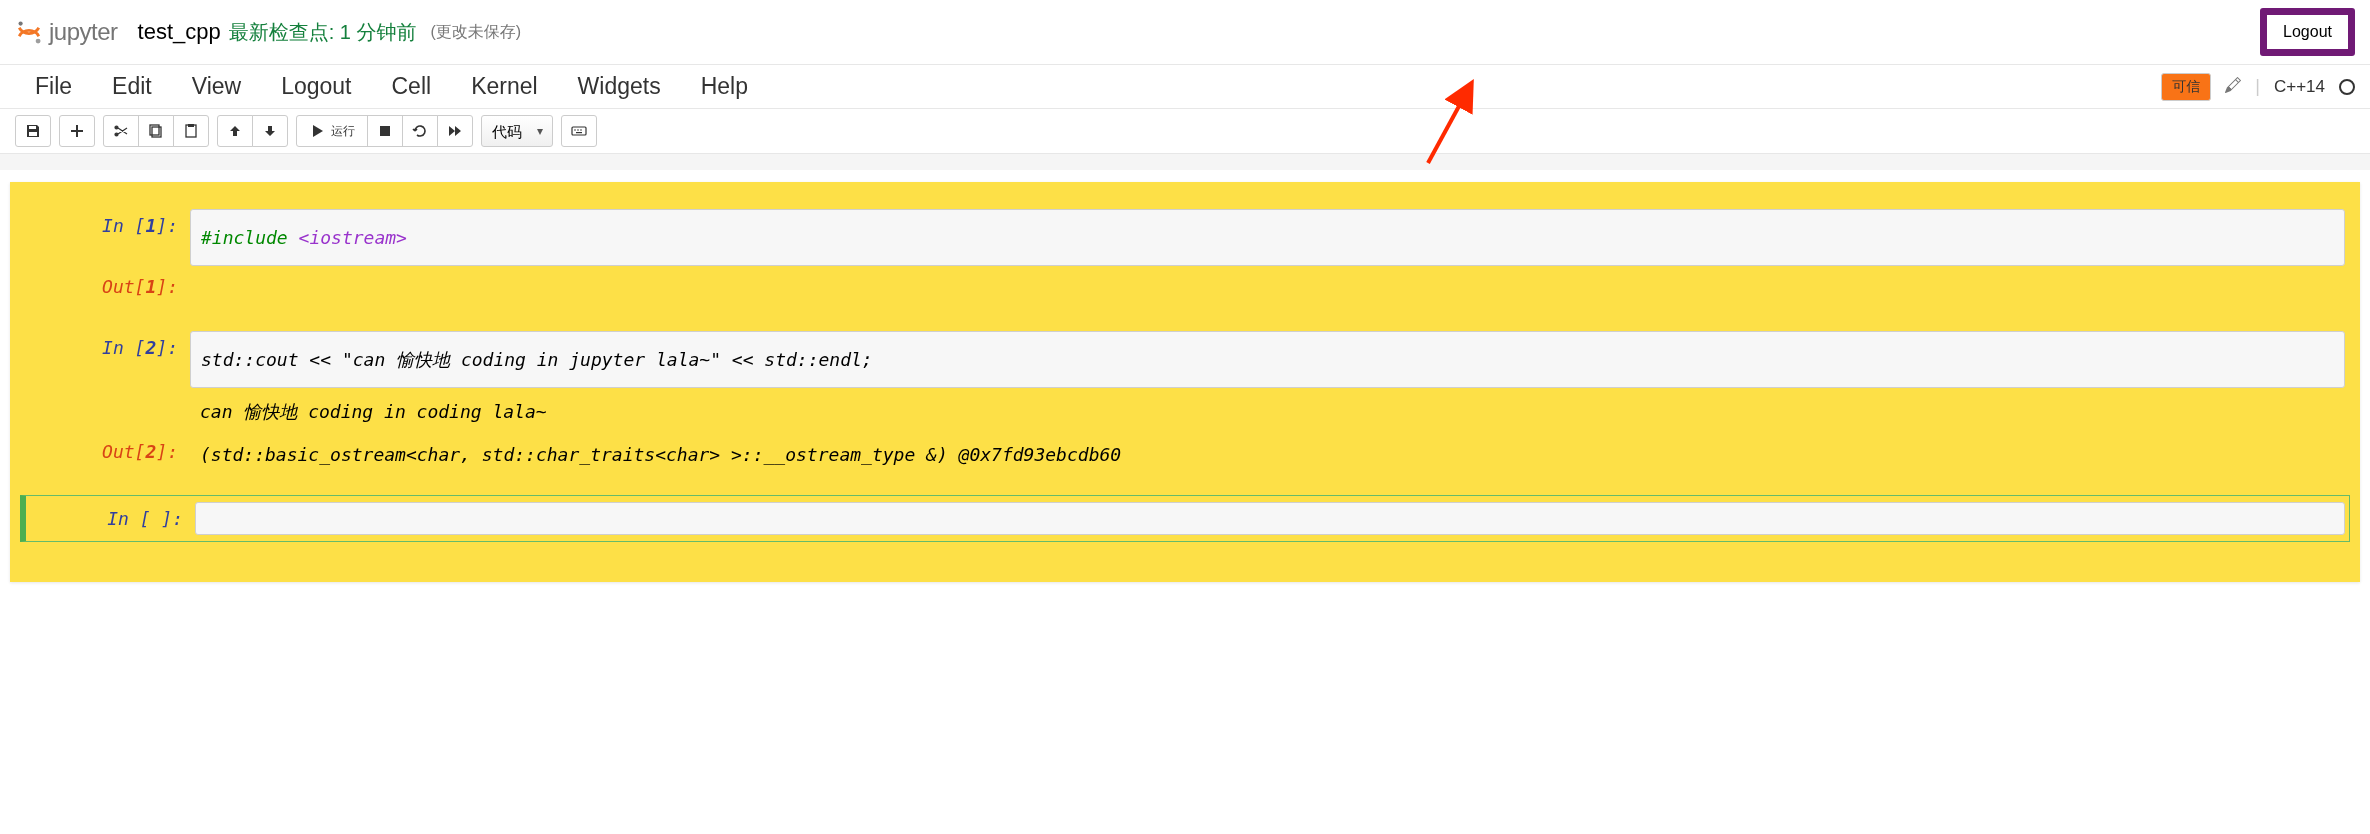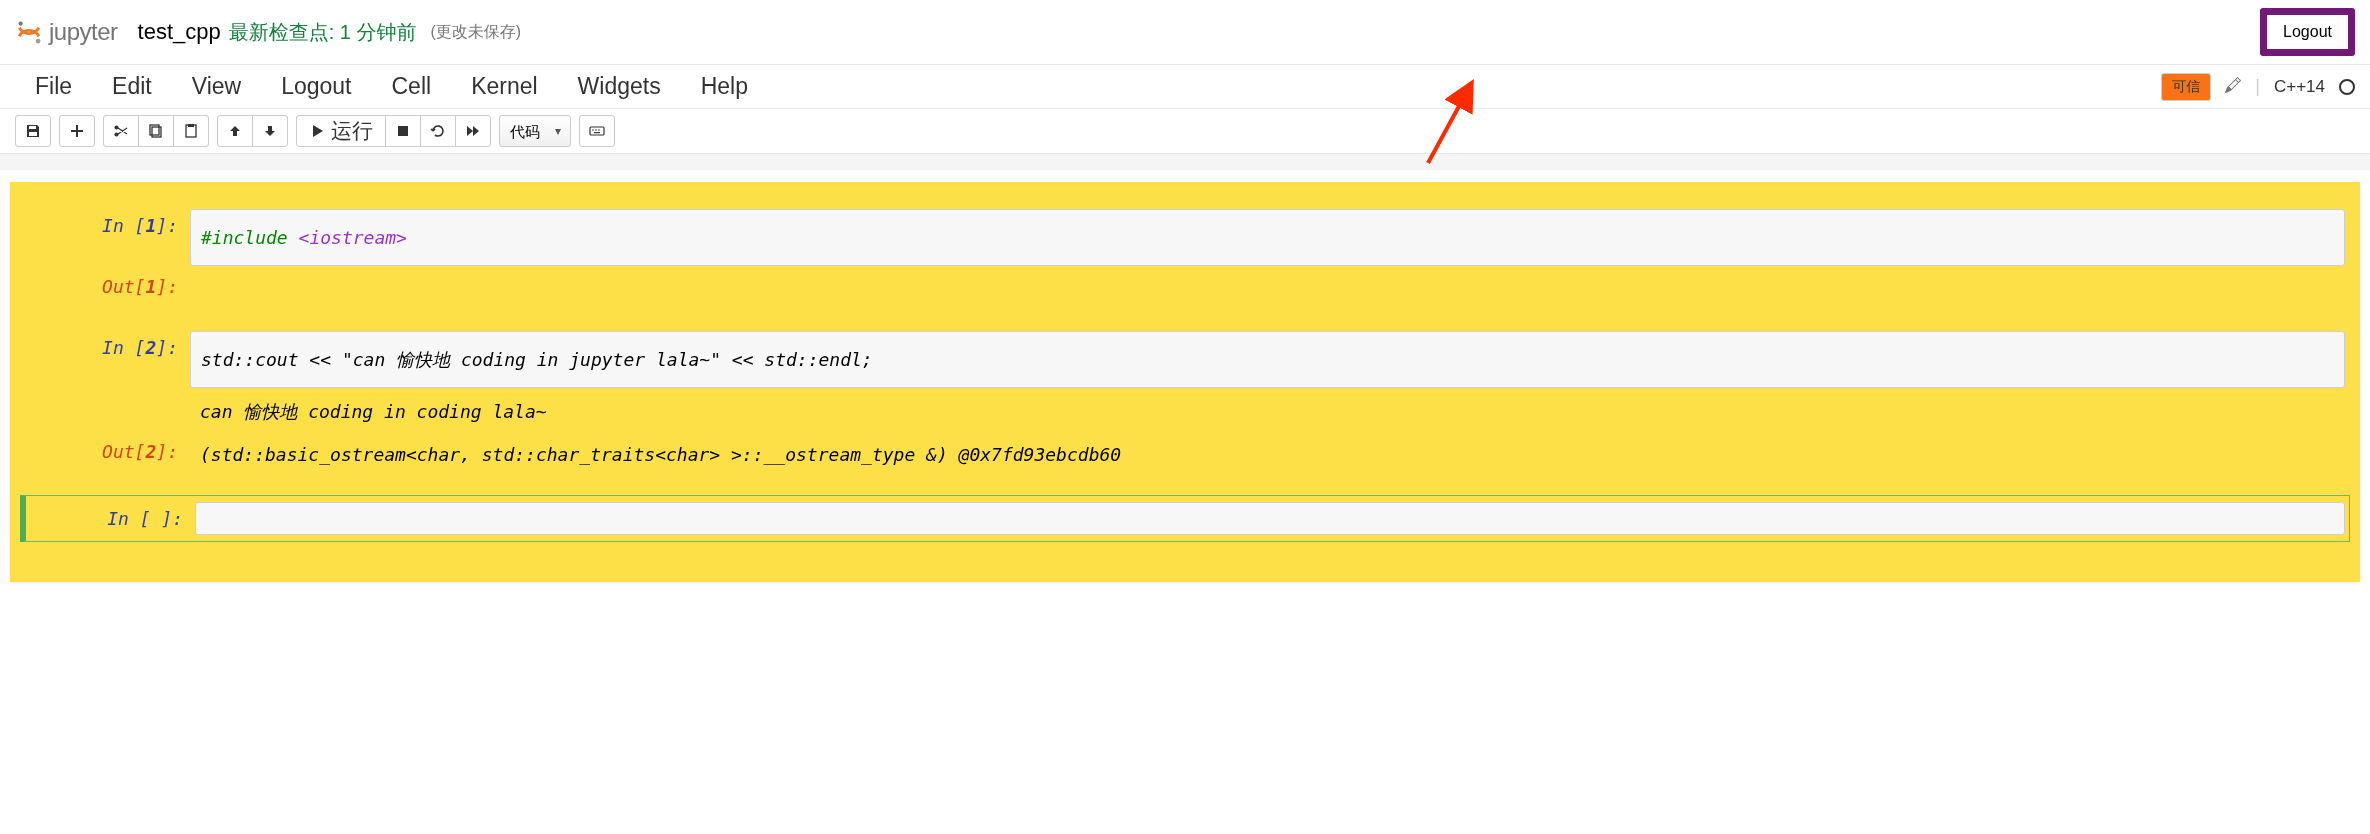--- a/index.html
+++ b/index.html
@@ -16,21 +16,21 @@
 .menubar { display: flex; align-items: center; padding: 0 15px; border-bottom: 1px solid #e7e7e7; height: 44px; }
 .menubar-left { display: flex; gap: 0; }
 .menu-item { padding: 10px 20px; font-size: 23px; color: #333; cursor: pointer; }
 .menubar-right { display: flex; align-items: center; gap: 8px; margin-left: auto; }
 .trusted-btn { background: #f97316; border: 1px solid #ccc; border-radius: 3px; padding: 4px 10px; font-size: 14px; color: #333; }
 .edit-icon { color: #777; font-size: 14px; padding: 0 6px; cursor: pointer; }
 .sep-v { color: #ccc; font-size: 18px; }
 .kernel-name { font-size: 17px; color: #333; padding: 0 6px; }
 .kernel-indicator { width: 16px; height: 16px; border: 2px solid #333; border-radius: 50%; display: inline-block; }
 .toolbar { display: flex; align-items: center; padding: 6px 15px; border-bottom: 1px solid #e7e7e7; gap: 8px; background: #fff; }
-.tb-btn { background: #fff; border: 1px solid #ccc; border-radius: 3px; width: 36px; height: 32px; display: flex; align-items: center; justify-content: center; cursor: pointer; font-size: 21px; color: #333; }
+.tb-btn { background: #fff; border: 1px solid #ccc; border-radius: 3px; width: 36px; height: 32px; display: flex; align-items: center; justify-content: center; cursor: pointer; font-size: 12px; color: #333; }
 .tb-group { display: flex; }
 .tb-group .tb-btn { border-radius: 0; margin-left: -1px; }
 .tb-group .tb-btn:first-child { border-top-left-radius: 3px; border-bottom-left-radius: 3px; margin-left: 0; }
 .tb-group .tb-btn:last-child { border-top-right-radius: 3px; border-bottom-right-radius: 3px; }
 .run-btn { width: auto; padding: 0 12px; gap: 6px; }
 .celltype-select { border: 1px solid #ccc; border-radius: 3px; height: 32px; padding: 0 30px 0 10px; font-size: 15px; background: linear-gradient(#fff,#f0f0f0); appearance: none; position: relative; }
 .select-wrap { position: relative; display: inline-block; }
 .select-wrap::after { content: "▾"; position: absolute; right: 10px; top: 50%; transform: translateY(-50%); color: #555; font-size: 12px; pointer-events: none; }
 .gray-band { background: #f5f5f5; height: 16px; }
 .notebook-container { background: #fde047; margin: 12px 10px 20px; box-shadow: 0 1px 3px rgba(0,0,0,0.1); padding: 20px 10px 40px; font-style: italic; }

